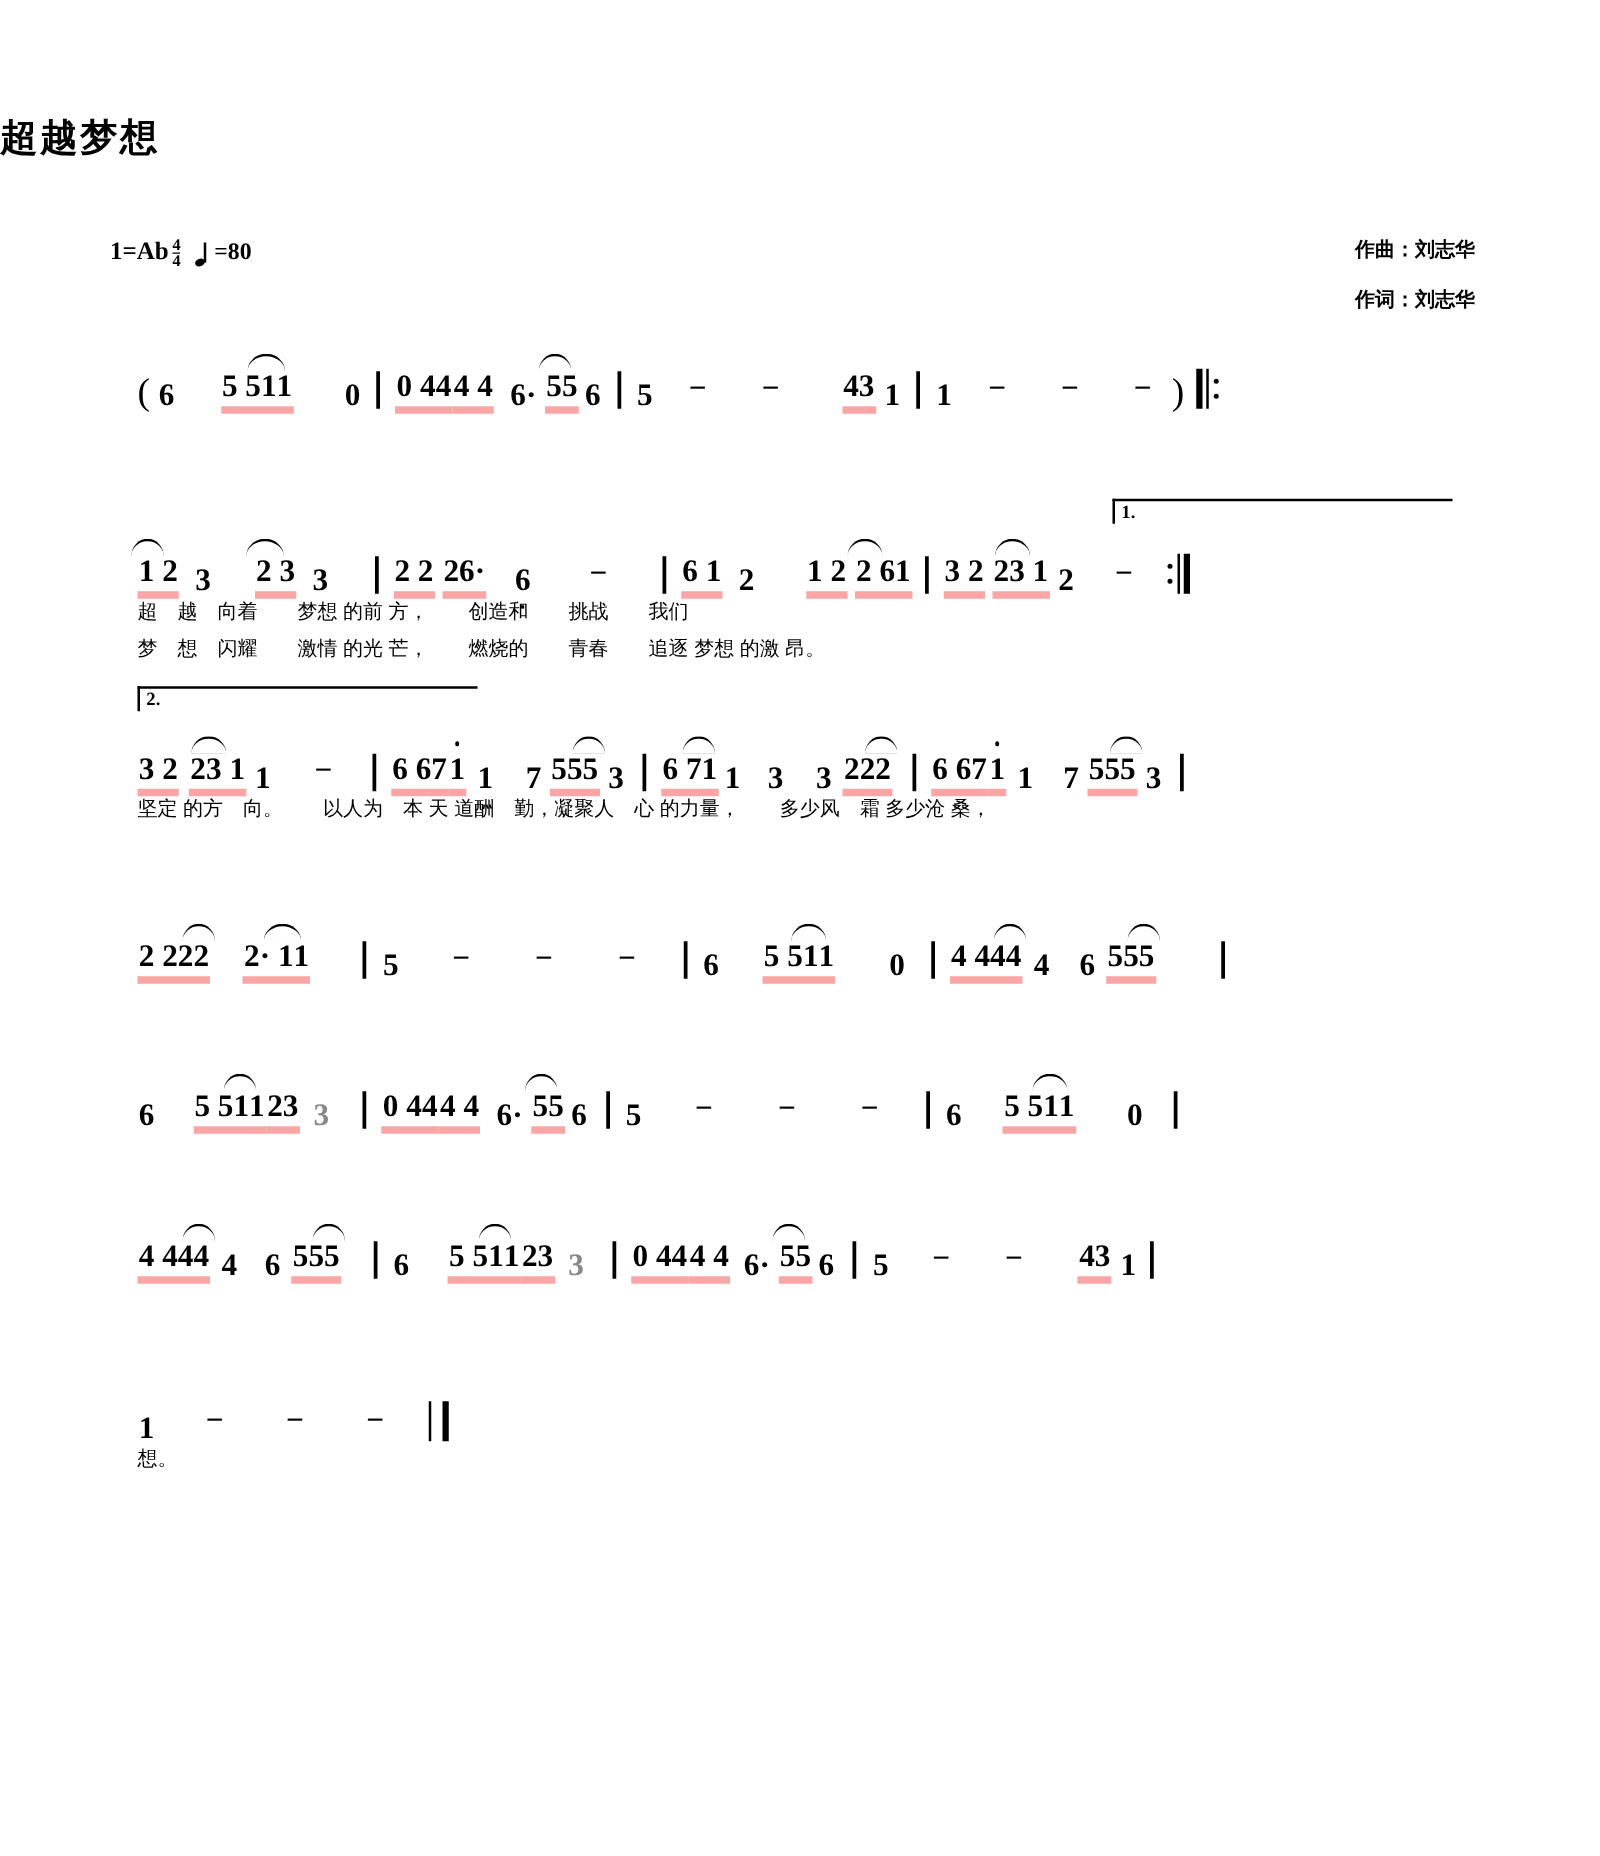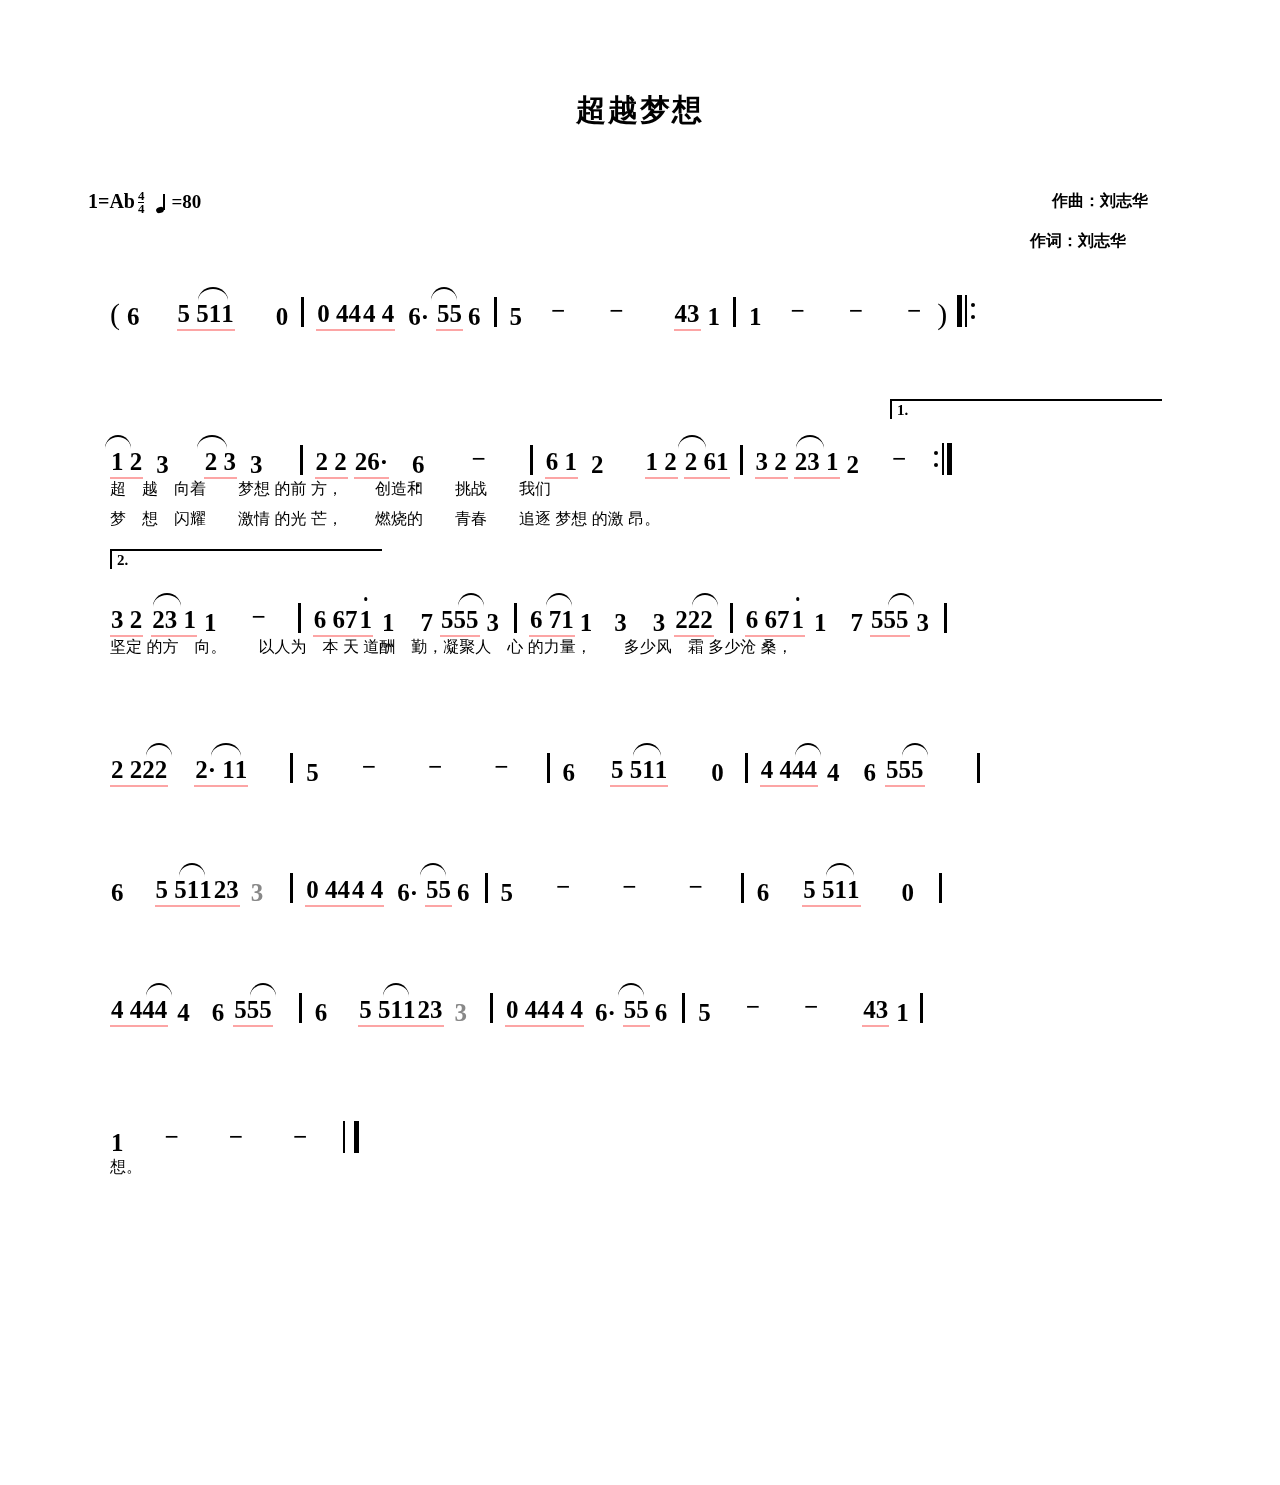--- a/index.html
+++ b/index.html
@@ -16,21 +16,20 @@
     overflow: hidden;
   }
   .sheet {
     position: relative;
     width: 1280px;
     height: 1485px;
   }
 
   
   .title {
-    text-align: center;
     font-family: "Liberation Serif", serif;
     font-weight: bold;
     font-size: 30px;
     letter-spacing: 2px;
     padding-top: 90px;
   }
   .meta-row {
     position: relative;
     height: 90px;
   }
@@ -84,24 +83,24 @@
   .quarter-note .stem {
     position: absolute;
     left: 7px;
     bottom: 3px;
     width: 1.6px;
     height: 16px;
     background: #000;
   }
   .credits {
     position: absolute;
-    right: 132px;
+    right: 100px;
     top: 50px;
-    text-align: left;
-    font-family: Liberation Serif, serif;
+    text-align: right;
+    font-family: Liberation Mono, monospace;
     font-size: 16px;
     font-weight: bold;
     line-height: 2.5;
   }
   .credits div { white-space: nowrap; }
   .credit-1 { margin-left: 0px; }
   .credit-2 { margin-left: -22px; }
 
   
   .system {
@@ -128,21 +127,21 @@
     height: 30px;
     white-space: pre;
     letter-spacing: 0px;
   }
   .note {
     position: relative;
     display: inline-block;
     padding: 0 1px;
   }
   
-  .u1 { border-bottom: 2px solid #fca5a5; padding-bottom: 1px; }
+  .u1 { border-bottom: 6px solid #fca5a5; padding-bottom: 1px; }
   .dotbelow::before {
     content: "";
     position: absolute;
     left: 50%;
     bottom: -8px;
     width: 3px;
     height: 3px;
     background: #000;
     border-radius: 50%;
     transform: translateX(-50%);

